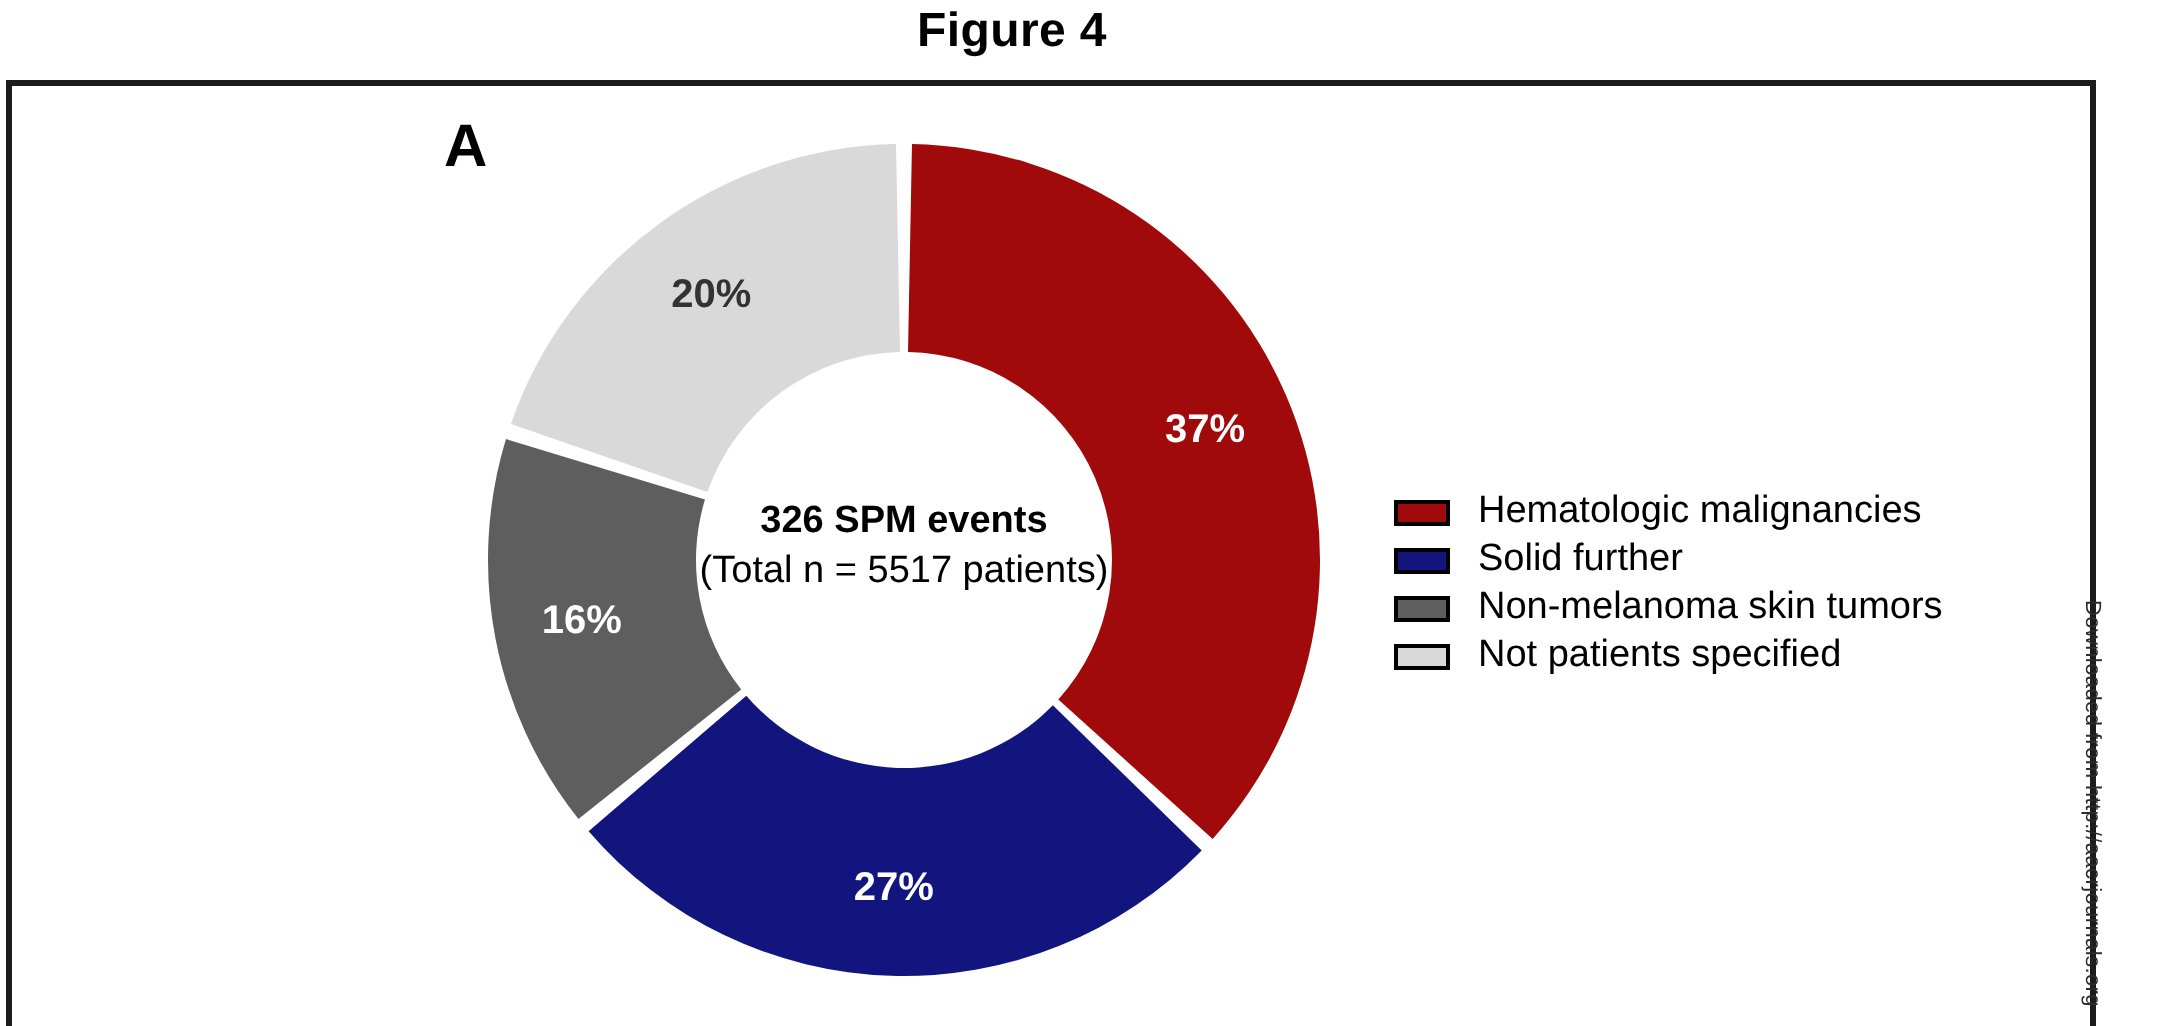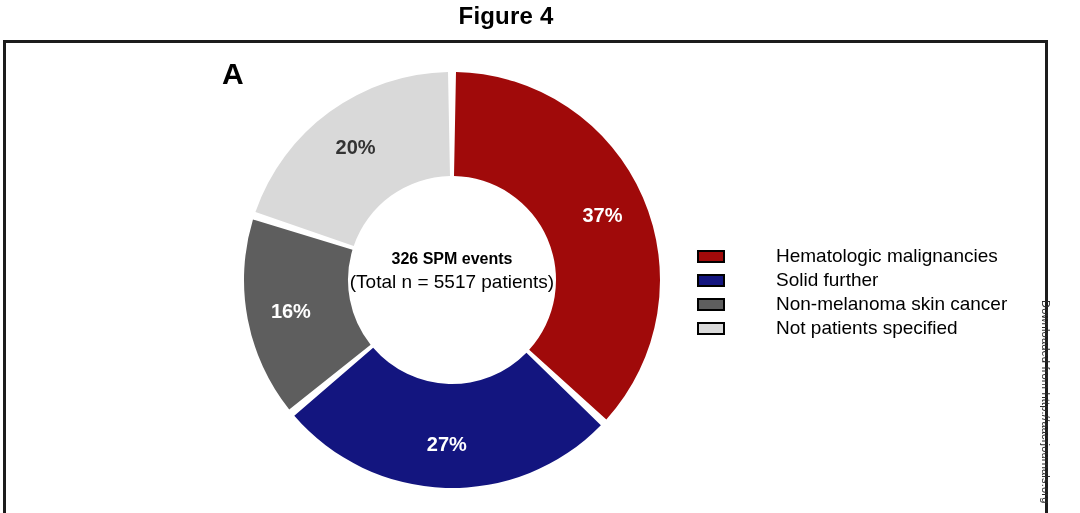--- a/index.html
+++ b/index.html
@@ -71,40 +71,39 @@
   
   #center-caption {
     position: absolute;
     left: 240px;
     top: 248px;
     width: 424px;
     text-align: center;
     line-height: 1.32;
   }
   #center-line-1 {
-    font-size: 16px;
+    font-size: 19px;
     font-weight: bold;
     display: block;
   }
   #center-line-2 {
     font-size: 19px;
     display: block;
   }
 
   
   #legend {
     position: absolute;
     left: 697px;
     top: 244px;
   }
   .legend-row {
     display: flex;
     align-items: center;
     height: 24px;
-    gap: 37px;
   }
   .legend-swatch {
     width: 28px;
     height: 13px;
     border: 2px solid #000000;
     box-sizing: border-box;
     margin-right: 14px;
     flex: none;
   }
   .legend-text {
@@ -161,21 +160,21 @@
     <div class="legend-row">
       <span class="legend-swatch" style="background: rgb(160, 10, 10);"></span>
       <span class="legend-text">Hematologic malignancies</span>
     </div>
     <div class="legend-row">
       <span class="legend-swatch" style="background: rgb(19, 21, 127);"></span>
       <span class="legend-text">Solid further</span>
     </div>
     <div class="legend-row">
       <span class="legend-swatch" style="background: rgb(94, 94, 94);"></span>
-      <span class="legend-text">Non-melanoma skin cancer</span>
+      <span class="legend-text">Non-melanoma skin tumors</span>
     </div>
     <div class="legend-row">
       <span class="legend-swatch" style="background: rgb(217, 217, 217);"></span>
       <span class="legend-text">Not patients specified</span>
     </div>
   </div>
 
 <div id="watermark">Downloaded from http://aacrjournals.org</div>
 
 </body></html>

